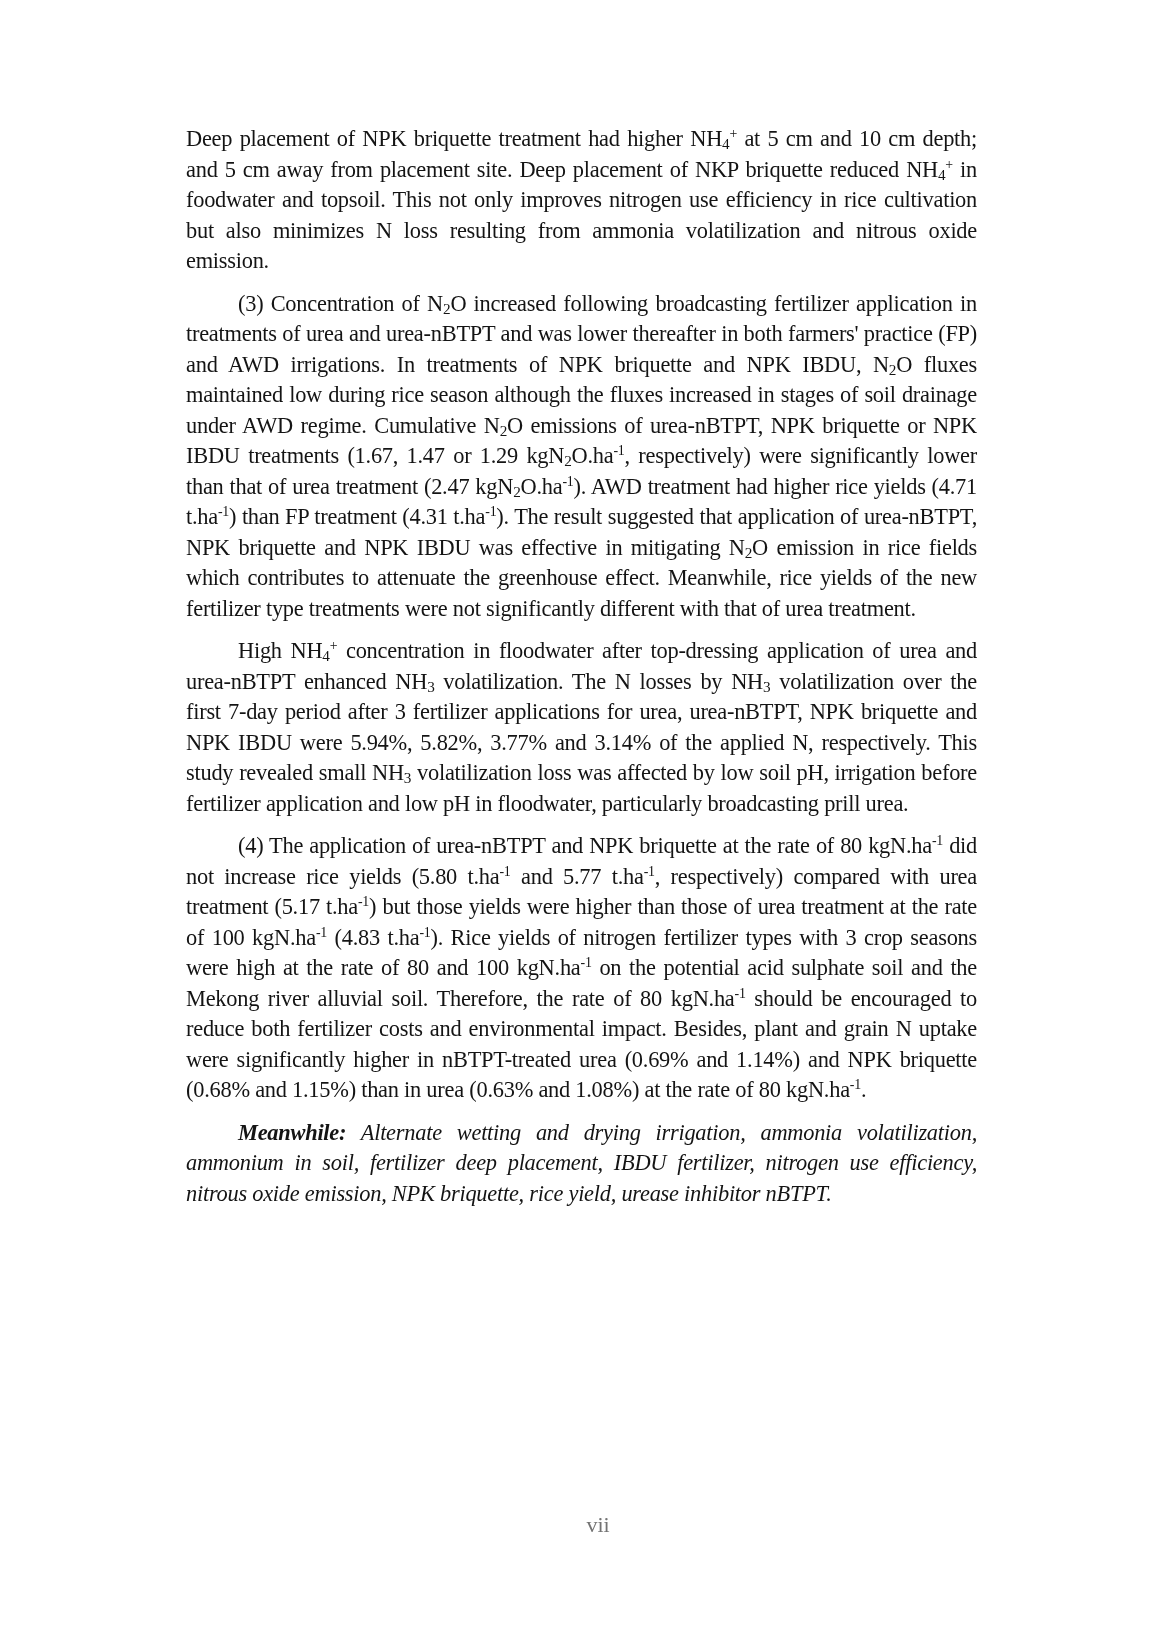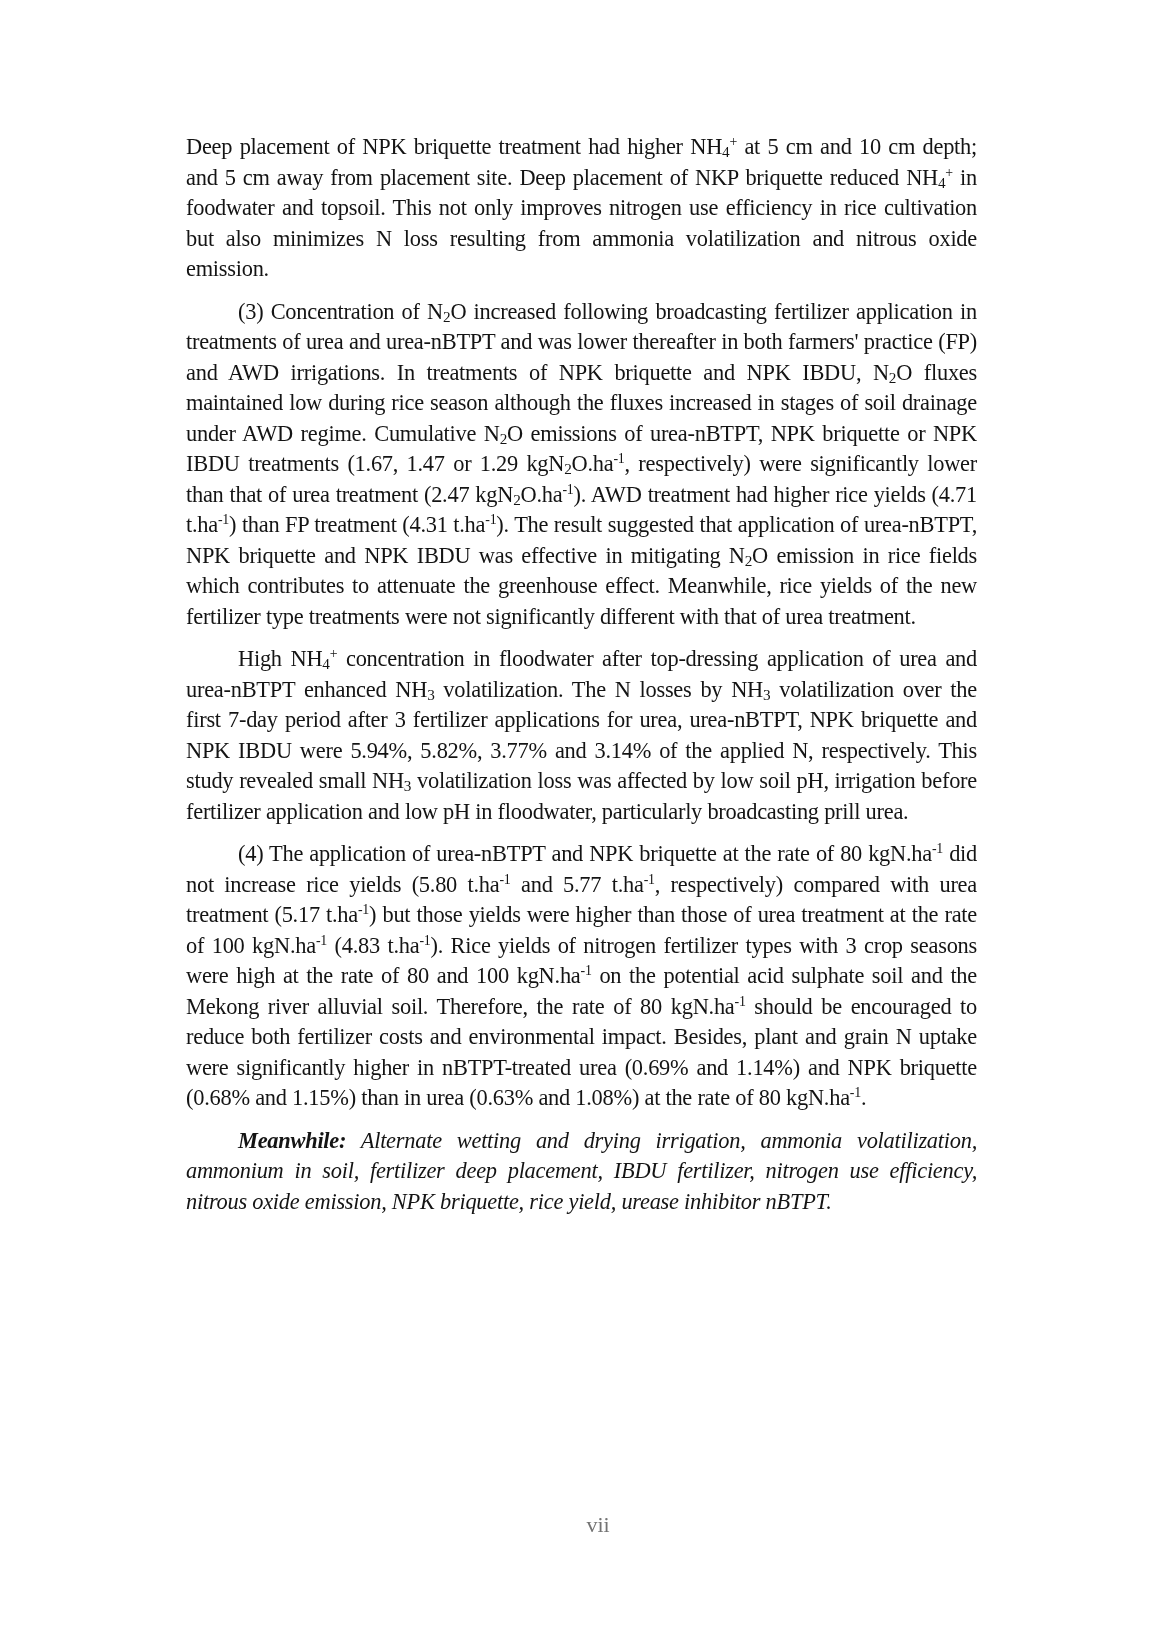--- a/index.html
+++ b/index.html
@@ -18,21 +18,21 @@
     .page {
       position: absolute;
       left: 186px;
       top: 124px;
       width: 791px;
     }
     .para {
       font-size: 22.4px;
       line-height: 30.5px;
       text-align: justify;
-      margin: 8px 0 12px 0;
+      margin: 0 0 12px 0;
       letter-spacing: -0.25px;
       word-spacing: 0px;
     }
     .para.indent {
       text-indent: 52px;
     }
     .para sub {
       font-size: 0.68em;
       vertical-align: -0.22em;
       line-height: 0;

